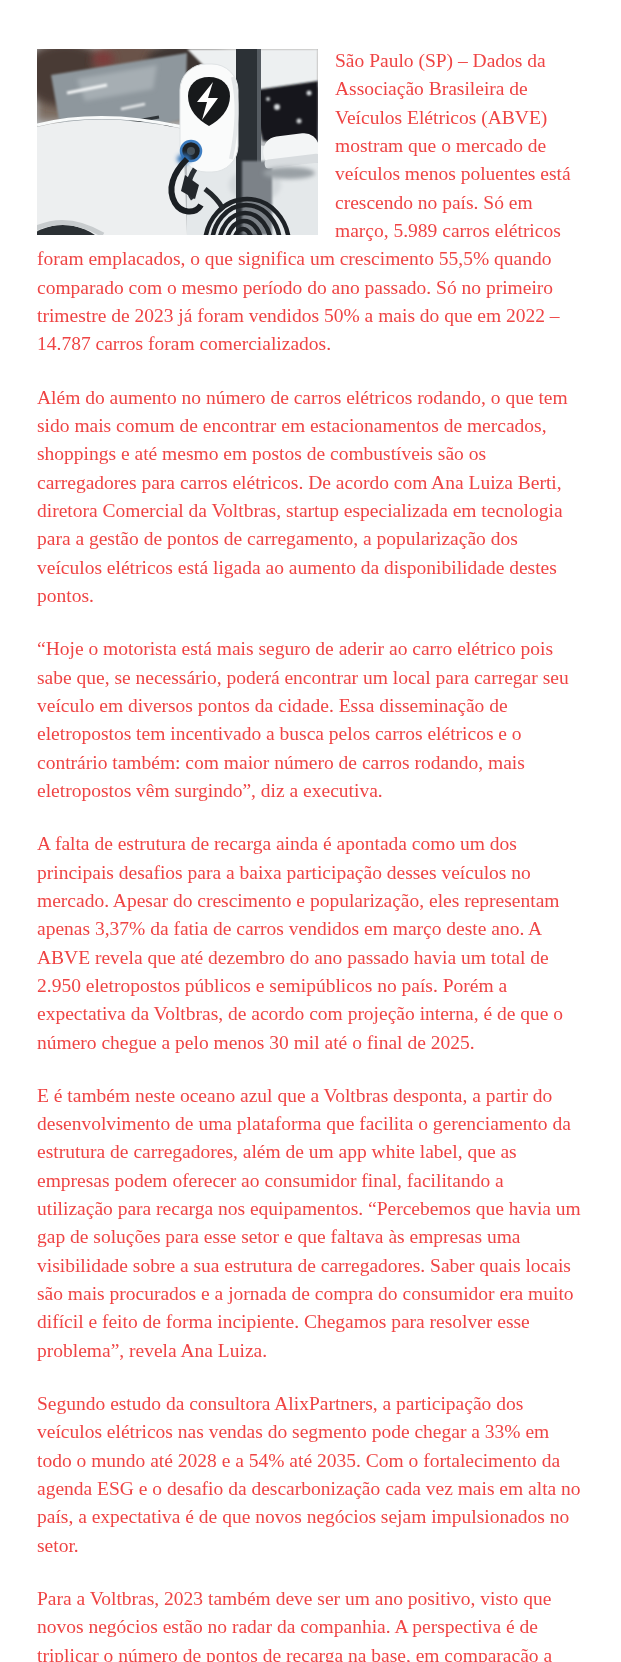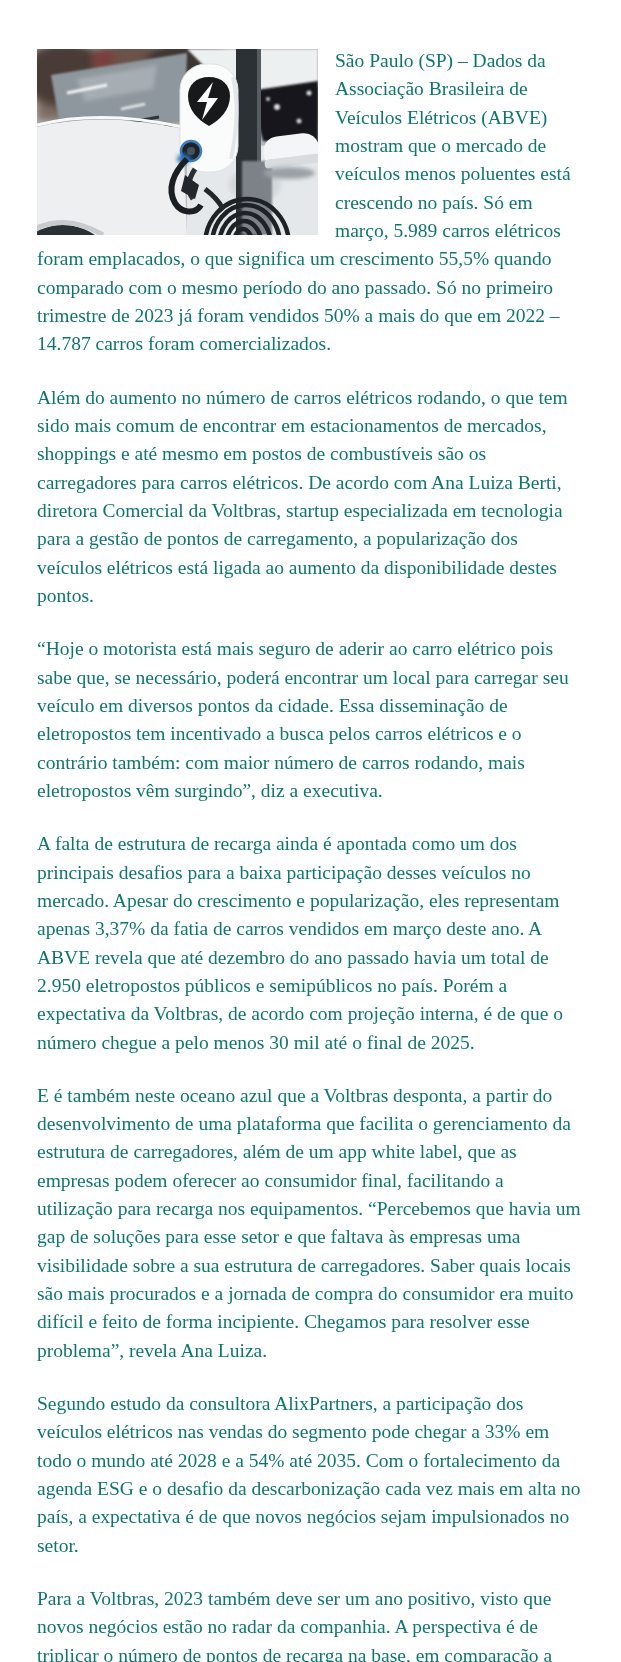--- a/index.html
+++ b/index.html
@@ -15,21 +15,21 @@
     color: #222222;
   }
   .article {
     padding: 47px 37px 0 37px;
   }
   .article p {
     margin: 0 0 25px 0;
     font-size: 19.5px;
     line-height: 28.33px;
     text-align: left;
-    color: #0f766e;
+    color: #ef4444;
   }
   figure.photo {
     float: left;
     width: 281px;
     height: 186px;
     margin: 2px 17px 6px 0;
     padding: 0;
     overflow: hidden;
     background: #b6babd;
   }

